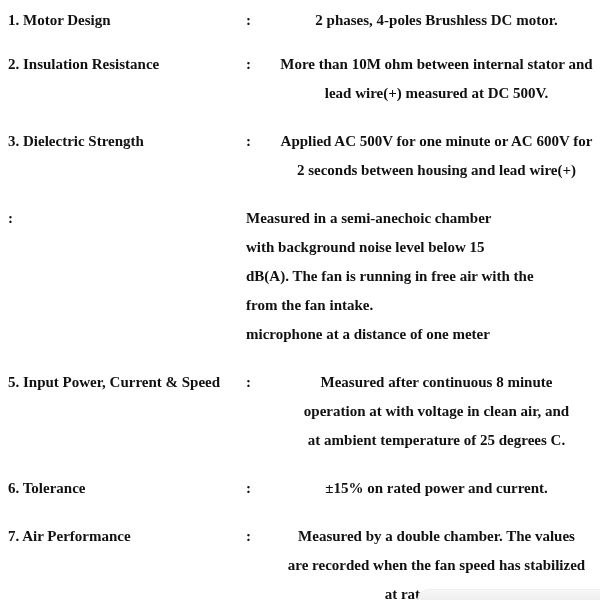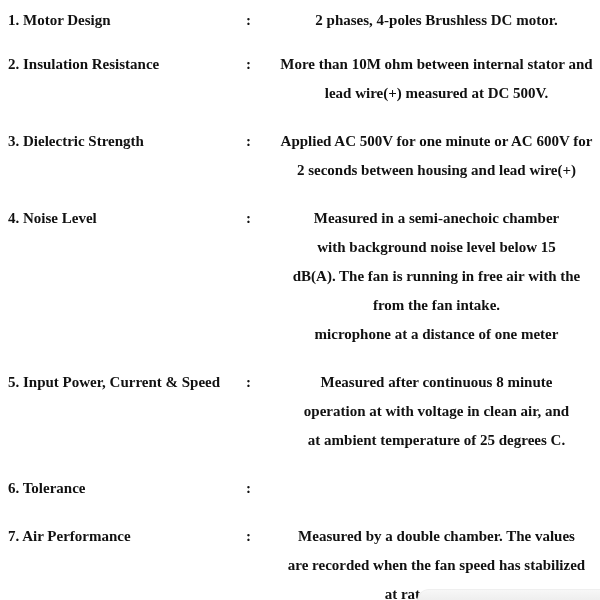--- a/index.html
+++ b/index.html
@@ -80,21 +80,20 @@
   <div class="spec-row">
     <div class="spec-label">3. Dielectric Strength</div>
     <div class="spec-colon">:</div>
     <div class="spec-value">
         <div class="spec-line">Applied AC 500V for one minute or AC 600V for</div>
         <div class="spec-line">2 seconds between housing and lead wire(+)</div>
       </div>
   </div>
 
   <div class="spec-row">
-    <div class="spec-label">4. Noise Level</div>
     <div class="spec-colon">:</div>
     <div class="spec-value">
         <div class="spec-line">Measured in a semi-anechoic chamber</div>
         <div class="spec-line">with background noise level below 15</div>
         <div class="spec-line">dB(A). The fan is running in free air with the</div>
         <div class="spec-line">from the fan intake.</div>
         <div class="spec-line">microphone at a distance of one meter</div>
       </div>
   </div>
 
@@ -104,20 +103,23 @@
     <div class="spec-value">
         <div class="spec-line">Measured after continuous 8 minute</div>
         <div class="spec-line">operation at with voltage in clean air, and</div>
         <div class="spec-line">at ambient temperature of 25 degrees C.</div>
       </div>
   </div>
 
   <div class="spec-row">
     <div class="spec-label">6. Tolerance</div>
     <div class="spec-colon">:</div>
+    <div class="spec-value">
+        <div class="spec-line">±15% on rated power and current.</div>
+      </div>
   </div>
 
   <div class="spec-row">
     <div class="spec-label">7. Air Performance</div>
     <div class="spec-colon">:</div>
     <div class="spec-value">
         <div class="spec-line">Measured by a double chamber. The values</div>
         <div class="spec-line">are recorded when the fan speed has stabilized</div>
         <div class="spec-line">at rated voltage.</div>
       </div>

